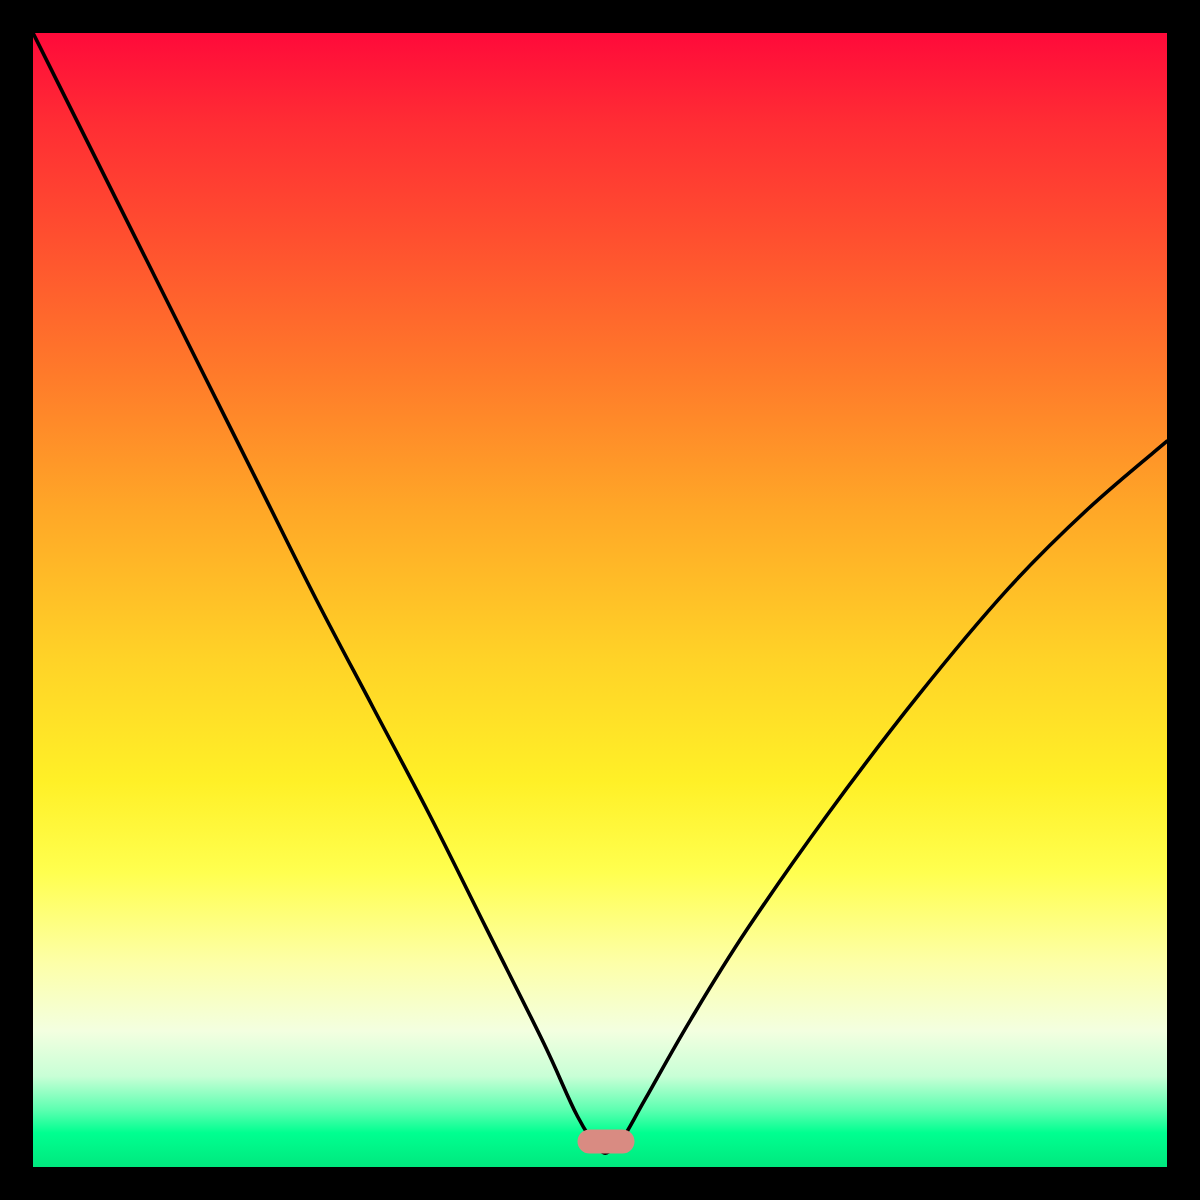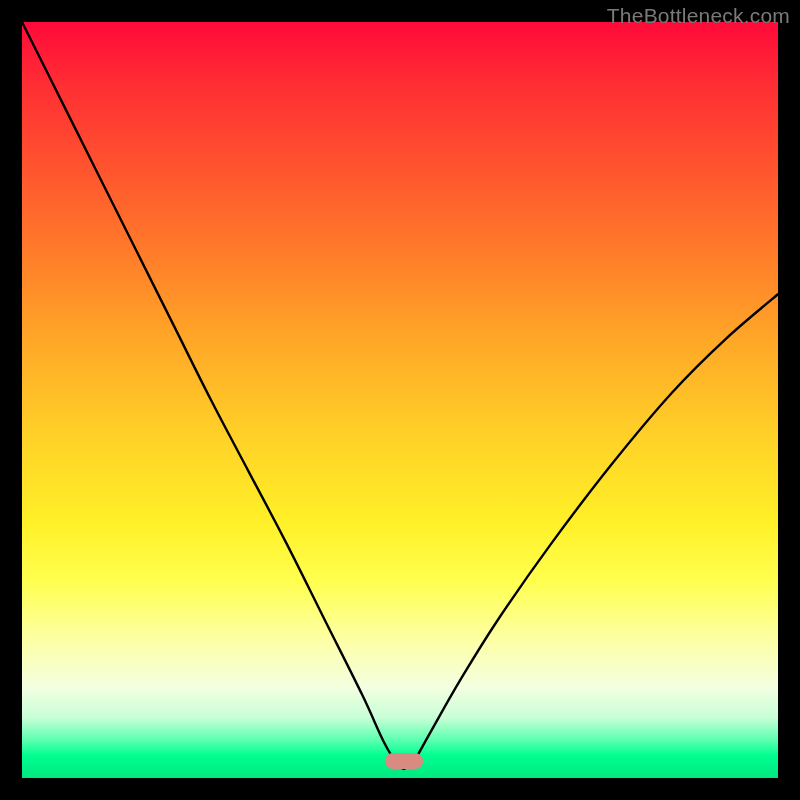--- a/index.html
+++ b/index.html
@@ -77,14 +77,13 @@
   <div class="plot">
     <div class="gradient"></div>
 
     <svg class="curve-svg" viewBox="0 0 756 756" preserveAspectRatio="none">
       <path id="curve-path" fill="none" stroke="#000" stroke-width="2.4" stroke-linecap="round" d="M 0.00 0.00 C 6.80 13.61, 24.19 48.38, 37.80 75.60 C 51.41 102.82, 61.99 123.98, 75.60 151.20 C 89.21 178.42, 99.79 199.58, 113.40 226.80 C 127.01 254.02, 137.59 275.18, 151.20 302.40 C 164.81 329.62, 175.39 351.46, 189.00 378.00 C 202.61 404.54, 213.19 423.96, 226.80 449.82 C 240.41 475.68, 250.99 495.10, 264.60 521.64 C 278.21 548.18, 288.79 570.02, 302.40 597.24 C 316.01 624.46, 329.31 650.39, 340.20 672.84 C 351.09 695.29, 356.08 709.05, 362.88 721.98 C 369.68 734.91, 373.92 740.58, 378.00 744.66 C 382.08 748.74, 382.84 746.02, 385.56 744.66 C 388.28 743.30, 389.04 743.22, 393.12 737.10 C 397.20 730.98, 400.08 724.93, 408.24 710.64 C 416.40 696.35, 426.23 678.13, 438.48 657.72 C 450.73 637.31, 459.95 621.73, 476.28 597.24 C 492.61 572.75, 508.79 549.54, 529.20 521.64 C 549.61 493.74, 567.91 469.48, 589.68 442.26 C 611.45 415.04, 629.75 392.89, 650.16 370.44 C 670.57 347.99, 684.03 335.21, 703.08 317.52 C 722.13 299.83, 746.47 280.32, 756.00 272.16"></path>
     </svg>
 
     <div class="marker" id="min-marker" style="background: rgb(217, 139, 130); left: 381.78px; top: 739.368px;"></div>
   </div>
 
-  <div class="watermark">TheBottleneck.com</div>
 </div>
 
 </body></html>

